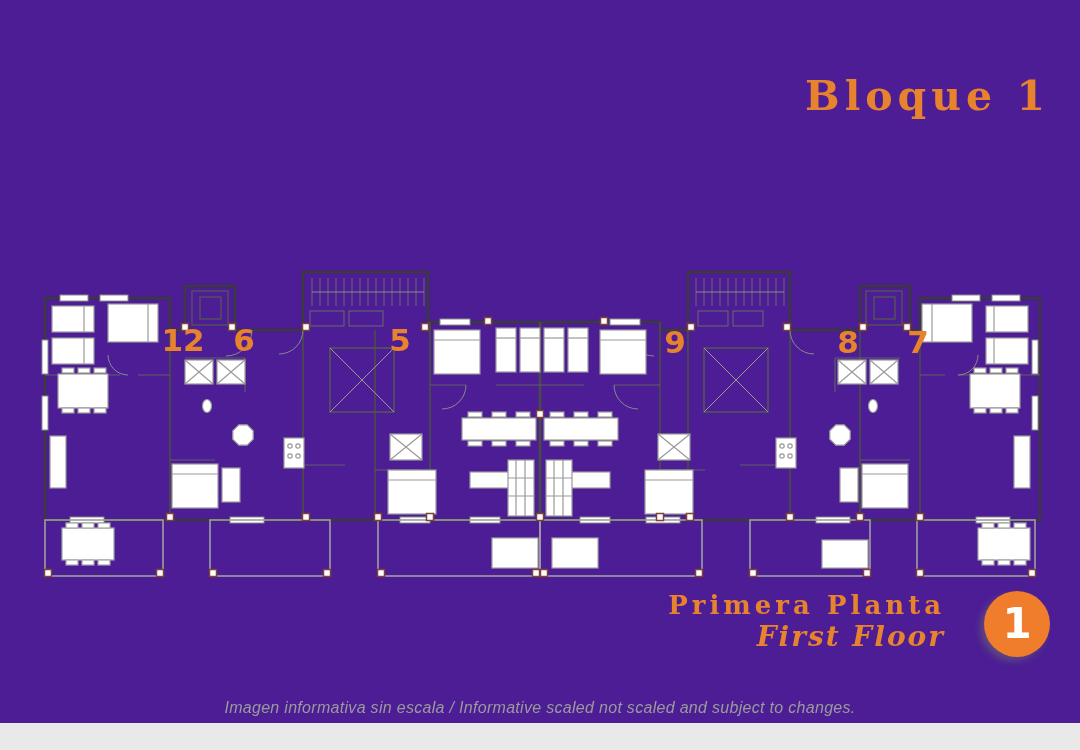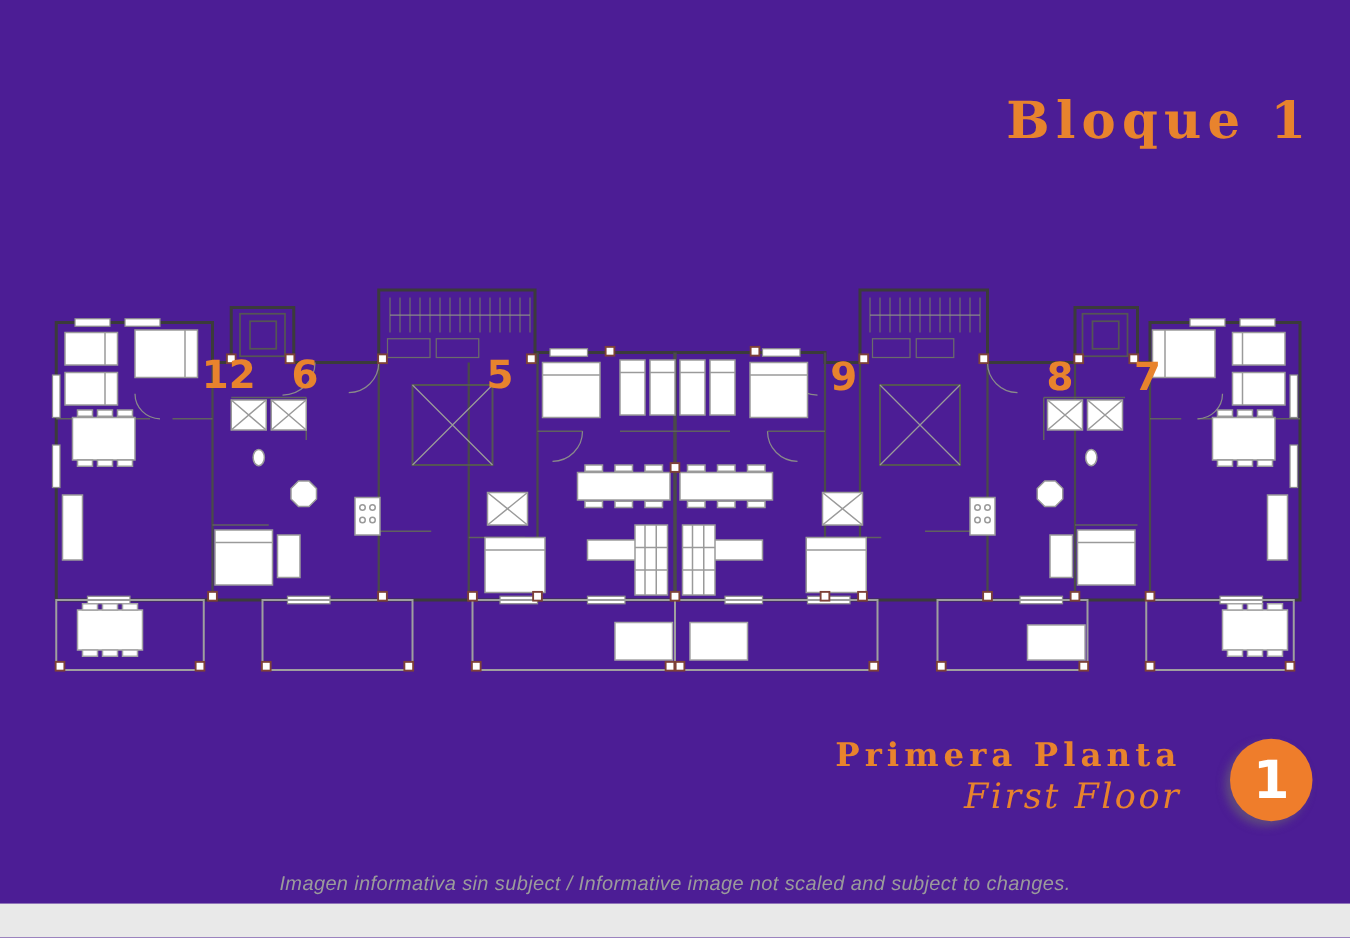--- a/index.html
+++ b/index.html
@@ -1,27 +1,27 @@
 <!DOCTYPE html>
 <html><head>
 <meta charset="utf-8">
 <style>
   html,body{margin:0;padding:0;background:#e9e9e9;}
   .page{position:relative;width:1080px;height:723px;background:#4c1d95;overflow:hidden;
         font-family:"Liberation Sans",sans-serif;}
   .block-title{position:absolute;top:72px;right:30px;color:#E8832D;
         font-family:"DejaVu Serif",serif;font-weight:bold;font-size:41px;letter-spacing:5px;}
-  .plan{position:absolute;inset:0;}
+  .plan{position:absolute;inset:0;margin-top:40px;}
   .plan svg{position:absolute;left:0;top:0;}
   .unit-num{position:absolute;transform:translateX(-50%);color:#E8832D;
         font-family:"DejaVu Sans",sans-serif;font-weight:bold;font-size:31px;line-height:1;}
   .legend{position:absolute;top:590px;right:135px;text-align:right;color:#E8832D;
         font-family:"DejaVu Serif",serif;}
   .legend .es{font-weight:bold;font-size:26px;letter-spacing:4px;line-height:30px;margin-left:16px;}
-  .legend .en{font-weight:normal;font-style:italic;font-size:28px;letter-spacing:2px;line-height:34px;}
+  .legend .en{font-weight:bold;font-style:italic;font-size:28px;letter-spacing:2px;line-height:34px;}
   .badge{position:absolute;left:984px;top:591px;width:66px;height:66px;border-radius:50%;
         background:#EF7D2B;display:flex;align-items:center;justify-content:center;
         box-shadow:-4px 4px 7px rgba(110,110,110,.55);}
   .badge span{color:#ffffff;font-family:"DejaVu Sans",sans-serif;font-weight:bold;font-size:42px;line-height:1;}
   .disclaimer{position:absolute;left:0;right:0;top:699px;text-align:center;color:#9B9B9B;
         font-style:italic;font-size:16px;line-height:18px;letter-spacing:.3px;}
 </style>
 </head>
 <body>
 
@@ -298,16 +298,16 @@
 
   <div class="legend">
     <div class="es">Primera Planta</div>
     <div class="en">First Floor</div>
   </div>
   <div class="badge">
     <span>1</span>
   </div>
 
   <div class="disclaimer">
-    <div>Imagen informativa sin subject /  Informative image not scaled and subject to changes.</div>
+    <div>Imagen informativa sin escala /  Informative scaled not scaled and subject to changes.</div>
   </div>
 
 </div>
 
 </body></html>

